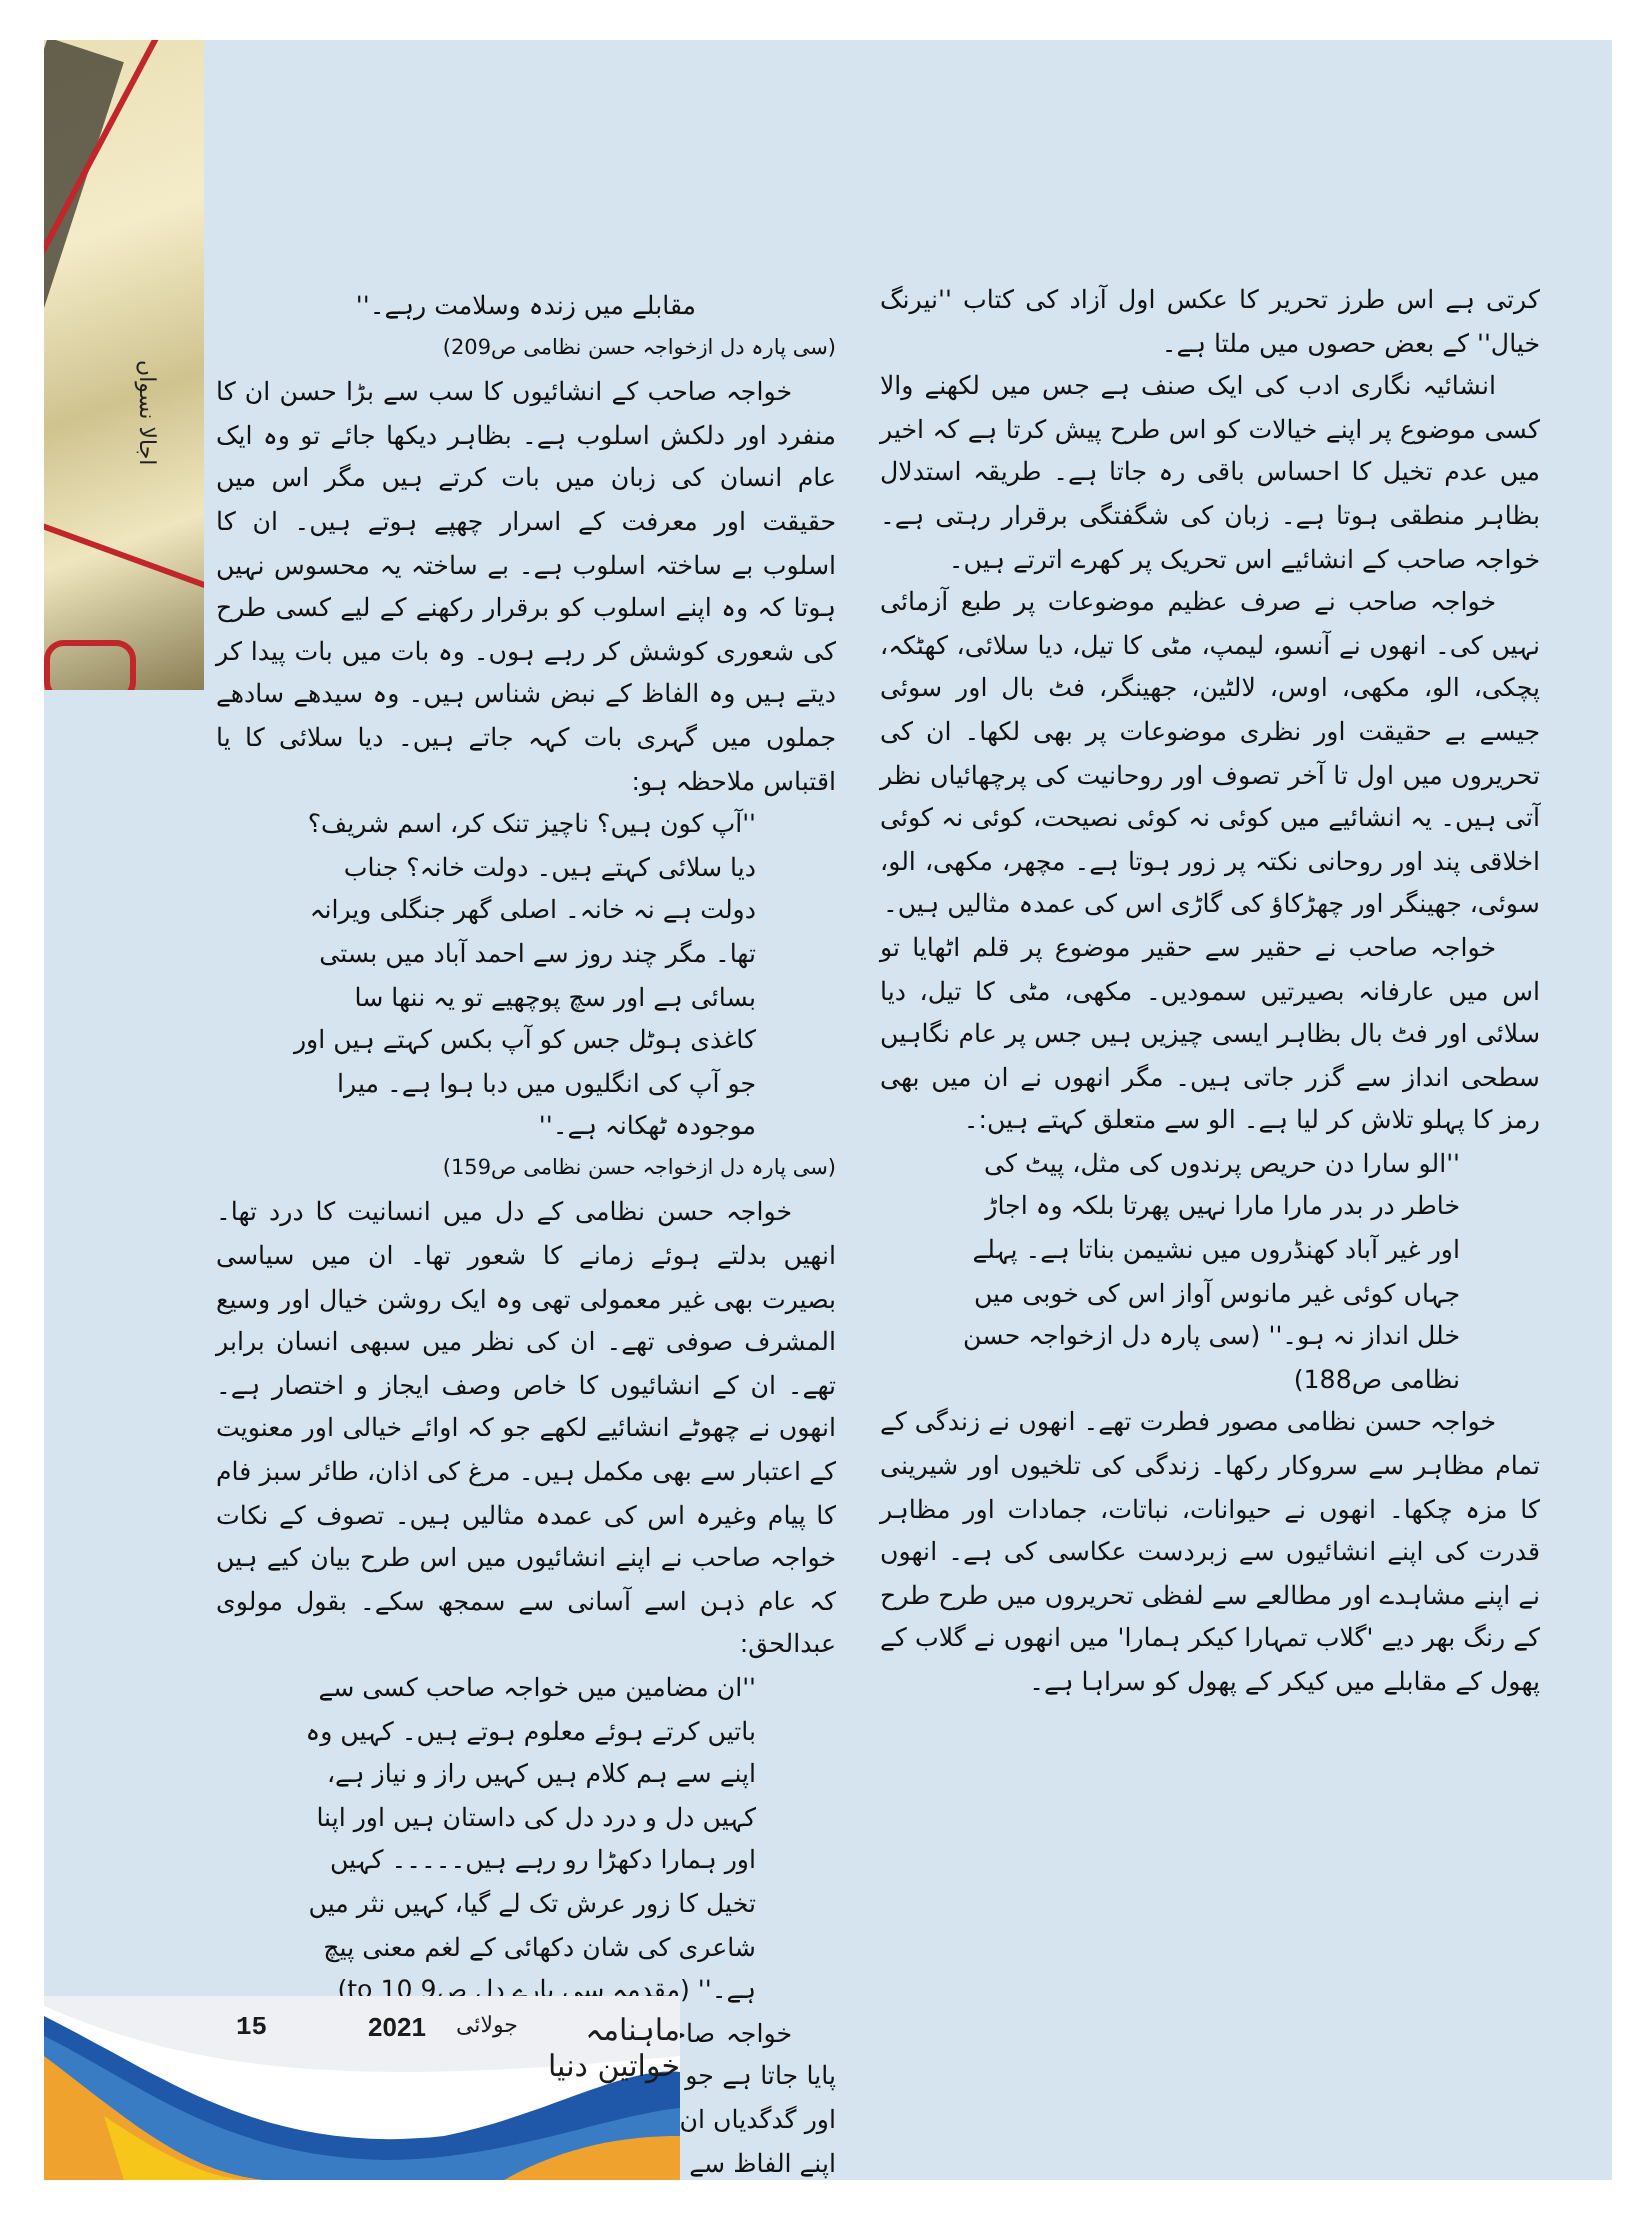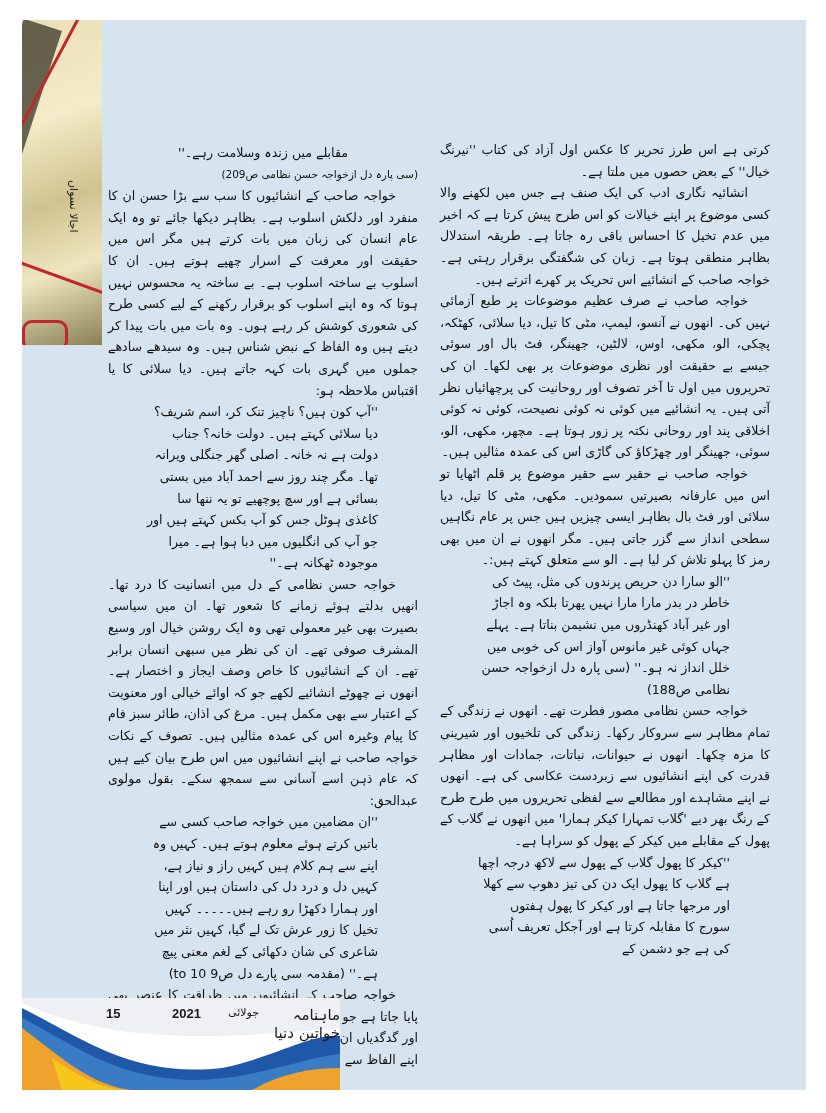--- a/index.html
+++ b/index.html
@@ -19,22 +19,22 @@
   .col-left { left:108px; width:310px; }
   .col-right { left:440px; width:330px; top:112px; }
   .col p { margin:0; }
   .col .ind { text-indent:22px; }
   .col .quote { padding:0 40px 0 36px; text-align:right; }
   .col .ref { font-size:10.5px; }
   .col .center-line { text-align:center; }
   .footer { position:absolute; left:22px; top:998px; width:318px; height:92px; overflow:hidden; background:#fff; }
   .footer svg { position:absolute; left:0; top:0; }
   .footer-text { position:absolute; top:8px; height:20px; font-size:13px; font-weight:bold; color:#1b1b1b; }
-  .ft-page { left:84px; font-family:Liberation Sans, sans-serif; }
-  .ft-year { left:150px; font-family:"Liberation Sans", sans-serif; }
+  .ft-page { left:96px; font-family:Liberation Mono, monospace; }
+  .ft-year { left:162px; font-family:"Liberation Sans", sans-serif; }
   .ft-month { left:206px; font-weight:normal; font-size:11px; direction:rtl; }
   .ft-mag { left:248px; font-weight:normal; font-size:15px; direction:rtl; }
 </style>
 </head>
 <body>
 
 <div class="page-panel"></div>
 
 <div class="side-art">
   <div class="dark"></div>
@@ -42,32 +42,32 @@
   <div class="stripe s2"></div>
   <div class="stripe s3"></div>
   <div class="side-label">اجالا نسواں</div>
 </div>
 
 <div class="col col-left" id="col-left">
     <p class="center-line">مقابلے میں زندہ وسلامت رہے۔''</p>
     <p class="ref">(سی پارہ دل ازخواجہ حسن نظامی ص209)</p>
     <p class="ind">خواجہ صاحب کے انشائیوں کا سب سے بڑا حسن ان کا منفرد اور دلکش اسلوب ہے۔ بظاہر دیکھا جائے تو وہ ایک عام انسان کی زبان میں بات کرتے ہیں مگر اس میں حقیقت اور معرفت کے اسرار چھپے ہوتے ہیں۔ ان کا اسلوب بے ساختہ اسلوب ہے۔ بے ساختہ یہ محسوس نہیں ہوتا کہ وہ اپنے اسلوب کو برقرار رکھنے کے لیے کسی طرح کی شعوری کوشش کر رہے ہوں۔ وہ بات میں بات پیدا کر دیتے ہیں وہ الفاظ کے نبض شناس ہیں۔ وہ سیدھے سادھے جملوں میں گہری بات کہہ جاتے ہیں۔ دیا سلائی کا یا اقتباس ملاحظہ ہو:</p>
     <p class="quote">''آپ کون ہیں؟ ناچیز تنک کر، اسم شریف؟ دیا سلائی کہتے ہیں۔ دولت خانہ؟ جناب دولت ہے نہ خانہ۔ اصلی گھر جنگلی ویرانہ تھا۔ مگر چند روز سے احمد آباد میں بستی بسائی ہے اور سچ پوچھیے تو یہ ننھا سا کاغذی ہوٹل جس کو آپ بکس کہتے ہیں اور جو آپ کی انگلیوں میں دبا ہوا ہے۔ میرا موجودہ ٹھکانہ ہے۔''</p>
+    <p class="ref">(سی پارہ دل ازخواجہ حسن نظامی ص159)</p>
     <p class="ind">خواجہ حسن نظامی کے دل میں انسانیت کا درد تھا۔ انھیں بدلتے ہوئے زمانے کا شعور تھا۔ ان میں سیاسی بصیرت بھی غیر معمولی تھی وہ ایک روشن خیال اور وسیع المشرف صوفی تھے۔ ان کی نظر میں سبھی انسان برابر تھے۔ ان کے انشائیوں کا خاص وصف ایجاز و اختصار ہے۔ انھوں نے چھوٹے انشائیے لکھے جو کہ اوائے خیالی اور معنویت کے اعتبار سے بھی مکمل ہیں۔ مرغ کی اذان، طائر سبز فام کا پیام وغیرہ اس کی عمدہ مثالیں ہیں۔ تصوف کے نکات خواجہ صاحب نے اپنے انشائیوں میں اس طرح بیان کیے ہیں کہ عام ذہن اسے آسانی سے سمجھ سکے۔ بقول مولوی عبدالحق:</p>
     <p class="quote">''ان مضامین میں خواجہ صاحب کسی سے باتیں کرتے ہوئے معلوم ہوتے ہیں۔ کہیں وہ اپنے سے ہم کلام ہیں کہیں راز و نیاز ہے، کہیں دل و درد دل کی داستان ہیں اور اپنا اور ہمارا دکھڑا رو رہے ہیں۔۔۔۔۔ کہیں تخیل کا زور عرش تک لے گیا، کہیں نثر میں شاعری کی شان دکھائی کے لغم معنی پیچ ہے۔'' (مقدمہ سی پارے دل ص9 to 10)</p>
     <p class="ind">خواجہ صاحب کے انشائیوں میں ظرافت کا عنصر بھی پایا جاتا ہے جو ہمیں اکبر الہ آبادی کی یاد دلاتا ہے۔ چٹکیاں اور گدگدیاں ان کی ظرافت کے بے مثل نمونے ہیں۔ انھوں نے اپنے الفاظ سے خاص قسم کی معنویت</p>
   </div>
 <div class="col col-right" id="col-right">
     <p class="plain">کرتی ہے اس طرز تحریر کا عکس اول آزاد کی کتاب ''نیرنگ خیال'' کے بعض حصوں میں ملتا ہے۔</p>
     <p class="ind">انشائیہ نگاری ادب کی ایک صنف ہے جس میں لکھنے والا کسی موضوع پر اپنے خیالات کو اس طرح پیش کرتا ہے کہ اخیر میں عدم تخیل کا احساس باقی رہ جاتا ہے۔ طریقہ استدلال بظاہر منطقی ہوتا ہے۔ زبان کی شگفتگی برقرار رہتی ہے۔ خواجہ صاحب کے انشائیے اس تحریک پر کھرے اترتے ہیں۔</p>
     <p class="ind">خواجہ صاحب نے صرف عظیم موضوعات پر طبع آزمائی نہیں کی۔ انھوں نے آنسو، لیمپ، مٹی کا تیل، دیا سلائی، کھٹکہ، پچکی، الو، مکھی، اوس، لالٹین، جھینگر، فٹ بال اور سوئی جیسے بے حقیقت اور نظری موضوعات پر بھی لکھا۔ ان کی تحریروں میں اول تا آخر تصوف اور روحانیت کی پرچھائیاں نظر آتی ہیں۔ یہ انشائیے میں کوئی نہ کوئی نصیحت، کوئی نہ کوئی اخلاقی پند اور روحانی نکتہ پر زور ہوتا ہے۔ مچھر، مکھی، الو، سوئی، جھینگر اور چھڑکاؤ کی گاڑی اس کی عمدہ مثالیں ہیں۔</p>
     <p class="ind">خواجہ صاحب نے حقیر سے حقیر موضوع پر قلم اٹھایا تو اس میں عارفانہ بصیرتیں سمودیں۔ مکھی، مٹی کا تیل، دیا سلائی اور فٹ بال بظاہر ایسی چیزیں ہیں جس پر عام نگاہیں سطحی انداز سے گزر جاتی ہیں۔ مگر انھوں نے ان میں بھی رمز کا پہلو تلاش کر لیا ہے۔ الو سے متعلق کہتے ہیں:۔</p>
     <p class="quote">''الو سارا دن حریص پرندوں کی مثل، پیٹ کی خاطر در بدر مارا مارا نہیں پھرتا بلکہ وہ اجاڑ اور غیر آباد کھنڈروں میں نشیمن بناتا ہے۔ پہلے جہاں کوئی غیر مانوس آواز اس کی خوبی میں خلل انداز نہ ہو۔'' (سی پارہ دل ازخواجہ حسن نظامی ص188)</p>
     <p class="ind">خواجہ حسن نظامی مصور فطرت تھے۔ انھوں نے زندگی کے تمام مظاہر سے سروکار رکھا۔ زندگی کی تلخیوں اور شیرینی کا مزہ چکھا۔ انھوں نے حیوانات، نباتات، جمادات اور مظاہر قدرت کی اپنے انشائیوں سے زبردست عکاسی کی ہے۔ انھوں نے اپنے مشاہدے اور مطالعے سے لفظی تحریروں میں طرح طرح کے رنگ بھر دیے 'گلاب تمہارا کیکر ہمارا' میں انھوں نے گلاب کے پھول کے مقابلے میں کیکر کے پھول کو سراہا ہے۔</p>
-    <p class="quote">''کیکر کا پھول گلاب کے پھول سے لاکھ درجہ اچھا ہے گلاب کا پھول ایک دن کی تیز دھوپ سے کھلا اور مرجھا جاتا ہے اور کیکر کا پھول ہفتوں سورج کا مقابلہ کرتا ہے اور آجکل تعریف اُسی کی ہے جو دشمن کے</p>
   </div>
 
 <div class="footer">
   <svg width="318" height="92" viewBox="0 0 318 92">
     <rect width="318" height="92" fill="#ffffff"></rect>
     <path d="M0 5 C80 40 160 45 318 30 L318 0 L0 0 Z" fill="#eef0f3"></path>
     <path d="M0 10 C60 40 110 80 200 70 C250 60 290 35 318 38 L318 92 L0 92 Z" fill="#1f58a8"></path>
     <path d="M0 20 C50 45 90 80 170 82 C230 82 280 60 318 56 L318 92 L0 92 Z" fill="#3a7cc4"></path>
     <path d="M0 30 C40 60 70 88 110 92 L0 92 Z" fill="#f0a22e"></path>
     <path d="M30 60 C60 80 80 90 100 92 L40 92 Z" fill="#f6c61a"></path>

